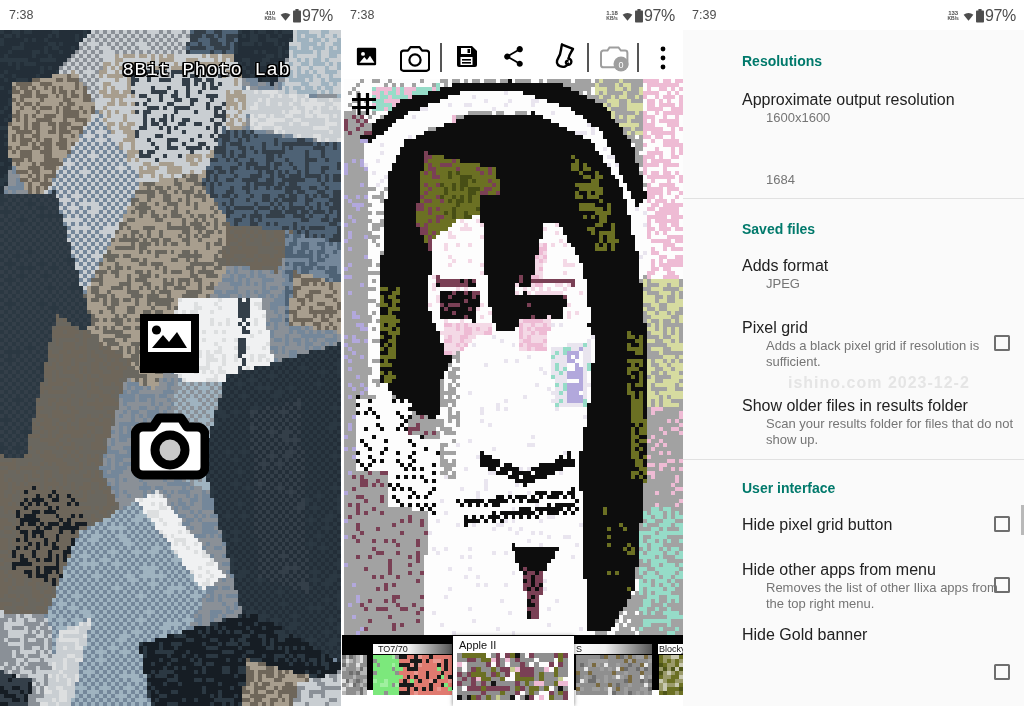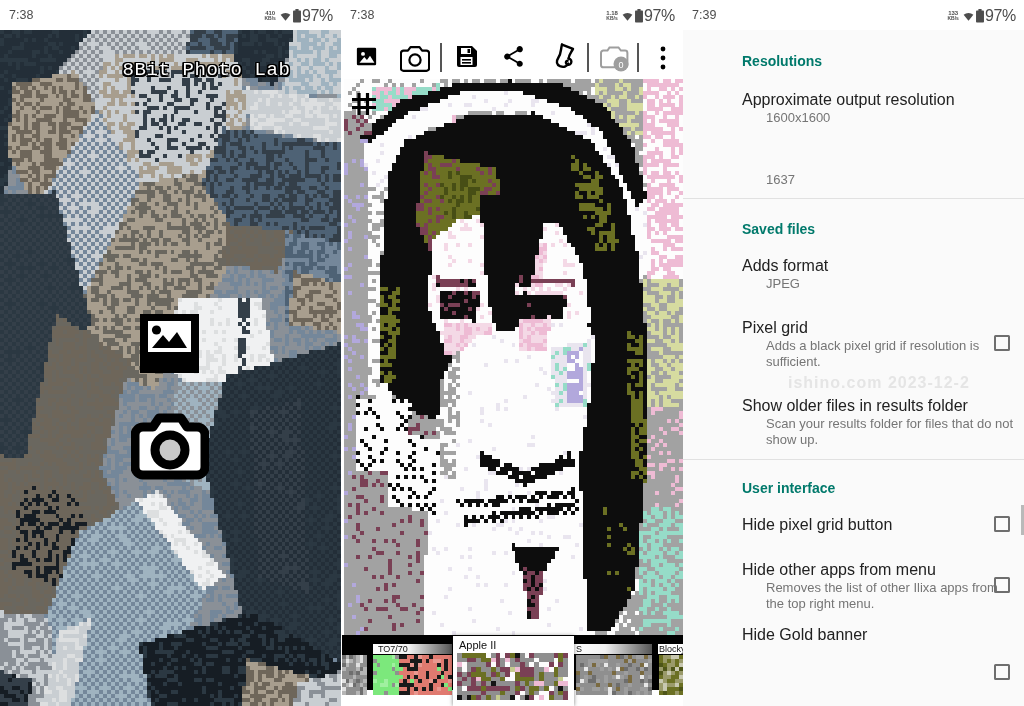--- a/index.html
+++ b/index.html
@@ -210,21 +210,21 @@
         </svg>
     <svg class="sic" width="8" height="13.5" viewBox="0 0 10 17" fill="#4d4d4d" style="margin:0 1px">
           <path d="M3 0h4v2h2a1 1 0 0 1 1 1v13a1 1 0 0 1-1 1H1a1 1 0 0 1-1-1V3a1 1 0 0 1 1-1h2z"></path>
         </svg>
     <div class="pct">97%</div>
       </div>
     </div>
   <div class="sect" style="top:53px">Resolutions</div>
   <div class="it" style="top:91px">Approximate output resolution</div>
   <div class="sub" style="top:110px">1600x1600</div>
-  <div class="sub" style="top:172px">1637</div>
+  <div class="sub" style="top:172px">1684</div>
   <div class="div3" style="top:198px"></div>
   <div class="sect" style="top:221px">Saved files</div>
   <div class="it" style="top:257px">Adds format</div>
   <div class="sub" style="top:276px">JPEG</div>
   <div class="it" style="top:319px">Pixel grid</div>
   <div class="sub" style="top:338px;width:245px">Adds a black pixel grid if resolution is sufficient.</div>
   <div class="cb" style="top:335px"></div>
   <div class="it" style="top:397px">Show older files in results folder</div>
   <div class="sub" style="top:416px;width:250px">Scan your results folder for files that do not show up.</div>
   <div class="div3" style="top:459px"></div>

